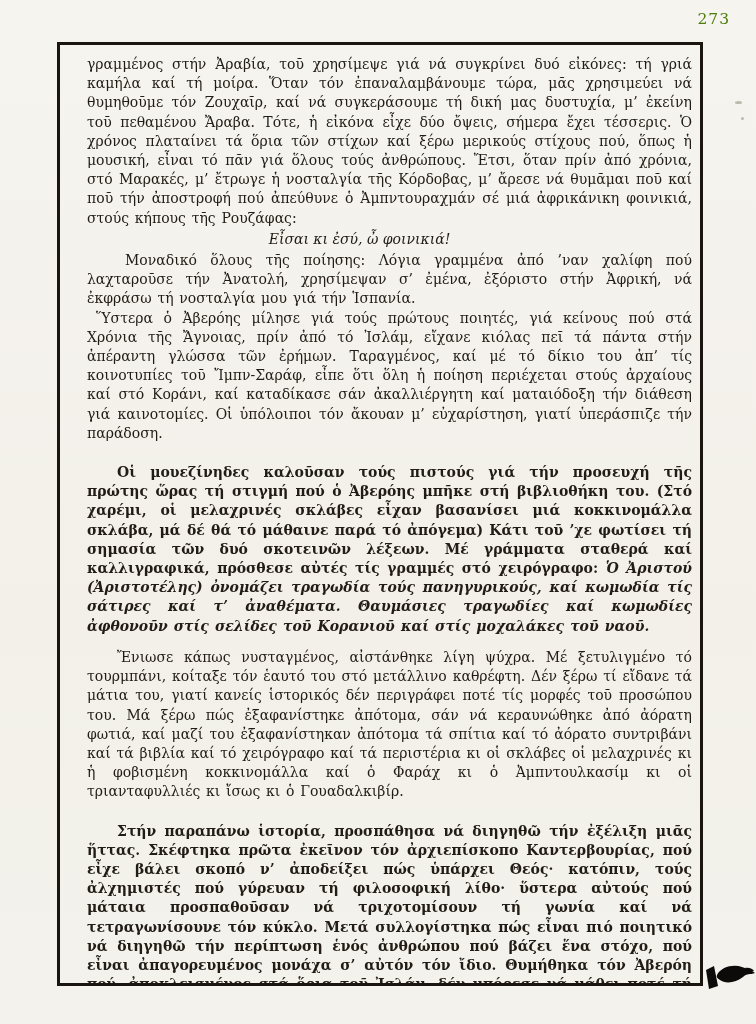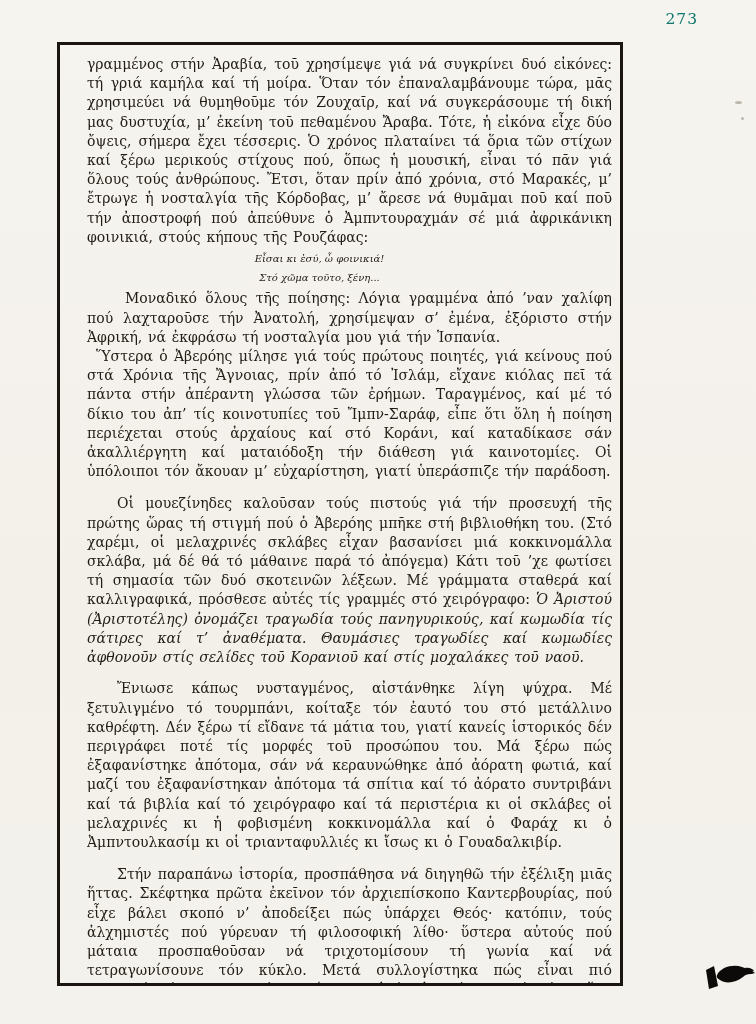--- a/index.html
+++ b/index.html
@@ -4,65 +4,64 @@
 <style>
   html, body { margin: 0; padding: 0; }
   body {
     width: 756px; height: 1024px;
     position: relative; overflow: hidden;
     background: linear-gradient(180deg, #f6f4ef 0%, #f3f0ea 60%, #f4f2ec 100%);
     font-family: "DejaVu Serif", "Liberation Serif", serif;
     color: #211c15;
   }
   .page-number {
-    position: absolute; top: 10px; right: 58px;
-    font-size: 15.5px; letter-spacing: 1px; color: #0f766e;
+    position: absolute; top: 10px; right: 26px;
+    font-size: 15.5px; letter-spacing: 1px; color: #4d7c0f;
   }
   .frame {
     position: absolute; left: 57px; top: 42px;
-    width: 566px; height: 944px;
+    width: 646px; height: 944px;
     border: 3px solid #1a150f;
     box-sizing: border-box;
     padding: 10px 8px 0 27px;
     overflow: hidden;
   }
   .para {
     margin: 0;
     font-size: 14px; line-height: 19.2px;
     text-align: justify;
     word-spacing: 1.3px;
   }
   .indent-a { text-indent: 38px; }
   .indent-b { text-indent: 30px; margin-top: 12px; }
   .indent-c { text-indent: 9px; }
-  .gap { margin-top: 13px; }
+  .gap { margin-top: 20px; font-weight: bold; }
   .verse {
     text-align: center;
     font-style: italic;
-    font-size: 10px; line-height: 19.2px;
+    font-size: 14px; line-height: 19.2px;
     margin: 2px 60px 2px 0;
   }
   .italic { font-style: italic; }
   .ink-stamp { position: absolute; left: 701px; top: 959px; width: 55px; height: 34px; }
   .speck { position: absolute; background: #8f897c; border-radius: 50%; opacity: .55; }
   .speck-1 { left: 735px; top: 101px; width: 7px; height: 3px; }
   .speck-2 { left: 741px; top: 117px; width: 3px; height: 3px; }
 </style>
 </head>
 <body>
 
 <div class="page-number">273</div>
 
 <div class="frame">
 
   <p class="para">γραμμένος στήν Ἀραβία, τοῦ χρησίμεψε γιά νά συγκρίνει δυό εἰκόνες: τή γριά καμήλα καί τή μοίρα. Ὅταν τόν ἐπαναλαμβάνουμε τώρα, μᾶς χρησιμεύει νά θυμηθοῦμε τόν Ζουχαῖρ, καί νά συγκεράσουμε τή δική μας δυστυχία, μ’ ἐκείνη τοῦ πεθαμένου Ἄραβα. Τότε, ἡ εἰκόνα εἶχε δύο ὄψεις, σήμερα ἔχει τέσσερις. Ὁ χρόνος πλαταίνει τά ὅρια τῶν στίχων καί ξέρω μερικούς στίχους πού, ὅπως ἡ μουσική, εἶναι τό πᾶν γιά ὅλους τούς ἀνθρώπους. Ἔτσι, ὅταν πρίν ἀπό χρόνια, στό Μαρακές, μ’ ἔτρωγε ἡ νοσταλγία τῆς Κόρδοβας, μ’ ἄρεσε νά θυμᾶμαι ποῦ καί ποῦ τήν ἀποστροφή πού ἀπεύθυνε ὁ Ἀμπντουραχμάν σέ μιά ἀφρικάνικη φοινικιά, στούς κήπους τῆς Ρουζάφας:</p>
 
   <div class="verse">
     <div>Εἶσαι κι ἐσύ, ὦ φοινικιά!</div>
-    <div>Στό χῶμα τοῦτο, ξένη...</div>
   </div>
 
   <p class="para indent-a">Μοναδικό ὅλους τῆς ποίησης: Λόγια γραμμένα ἀπό ’ναν χαλίφη πού λαχταροῦσε τήν Ἀνατολή, χρησίμεψαν σ’ ἐμένα, ἐξόριστο στήν Ἀφρική, νά ἐκφράσω τή νοσταλγία μου γιά τήν Ἱσπανία.</p>
 
   <p class="para indent-c">Ὕστερα ὁ Ἀβερόης μίλησε γιά τούς πρώτους ποιητές, γιά κείνους πού στά Χρόνια τῆς Ἄγνοιας, πρίν ἀπό τό Ἰσλάμ, εἴχανε κιόλας πεῖ τά πάντα στήν ἀπέραντη γλώσσα τῶν ἐρήμων. Ταραγμένος, καί μέ τό δίκιο του ἀπ’ τίς κοινοτυπίες τοῦ Ἴμπν-Σαράφ, εἶπε ὅτι ὅλη ἡ ποίηση περιέχεται στούς ἀρχαίους καί στό Κοράνι, καί καταδίκασε σάν ἀκαλλιέργητη καί ματαιόδοξη τήν διάθεση γιά καινοτομίες. Οἱ ὑπόλοιποι τόν ἄκουαν μ’ εὐχαρίστηση, γιατί ὑπεράσπιζε τήν παράδοση.</p>
 
   <p class="para indent-b gap"><span>Οἱ μουεζίνηδες καλοῦσαν τούς πιστούς γιά τήν προσευχή τῆς πρώτης ὥρας τή στιγμή πού ὁ Ἀβερόης μπῆκε στή βιβλιοθήκη του. (Στό χαρέμι, οἱ μελαχρινές σκλάβες εἶχαν βασανίσει μιά κοκκινομάλλα σκλάβα, μά δέ θά τό μάθαινε παρά τό ἀπόγεμα) Κάτι τοῦ ’χε φωτίσει τή σημασία τῶν δυό σκοτεινῶν λέξεων. Μέ γράμματα σταθερά καί καλλιγραφικά, πρόσθεσε αὐτές τίς γραμμές στό χειρόγραφο: </span><span class="italic">Ὁ Ἀριστού (Ἀριστοτέλης) ὀνομάζει τραγωδία τούς πανηγυρικούς, καί κωμωδία τίς σάτιρες καί τ’ ἀναθέματα. Θαυμάσιες τραγωδίες καί κωμωδίες ἀφθονοῦν στίς σελίδες τοῦ Κορανιοῦ καί στίς μοχαλάκες τοῦ ναοῦ.</span></p>
 
   <p class="para indent-b">Ἔνιωσε κάπως νυσταγμένος, αἰστάνθηκε λίγη ψύχρα. Μέ ξετυλιγμένο τό τουρμπάνι, κοίταξε τόν ἑαυτό του στό μετάλλινο καθρέφτη. Δέν ξέρω τί εἴδανε τά μάτια του, γιατί κανείς ἱστορικός δέν περιγράφει ποτέ τίς μορφές τοῦ προσώπου του. Μά ξέρω πώς ἐξαφανίστηκε ἀπότομα, σάν νά κεραυνώθηκε ἀπό ἀόρατη φωτιά, καί μαζί του ἐξαφανίστηκαν ἀπότομα τά σπίτια καί τό ἀόρατο συντριβάνι καί τά βιβλία καί τό χειρόγραφο καί τά περιστέρια κι οἱ σκλάβες οἱ μελαχρινές κι ἡ φοβισμένη κοκκινομάλλα καί ὁ Φαράχ κι ὁ Ἀμπντουλκασίμ κι οἱ τριανταφυλλιές κι ἴσως κι ὁ Γουαδαλκιβίρ.</p>
 

